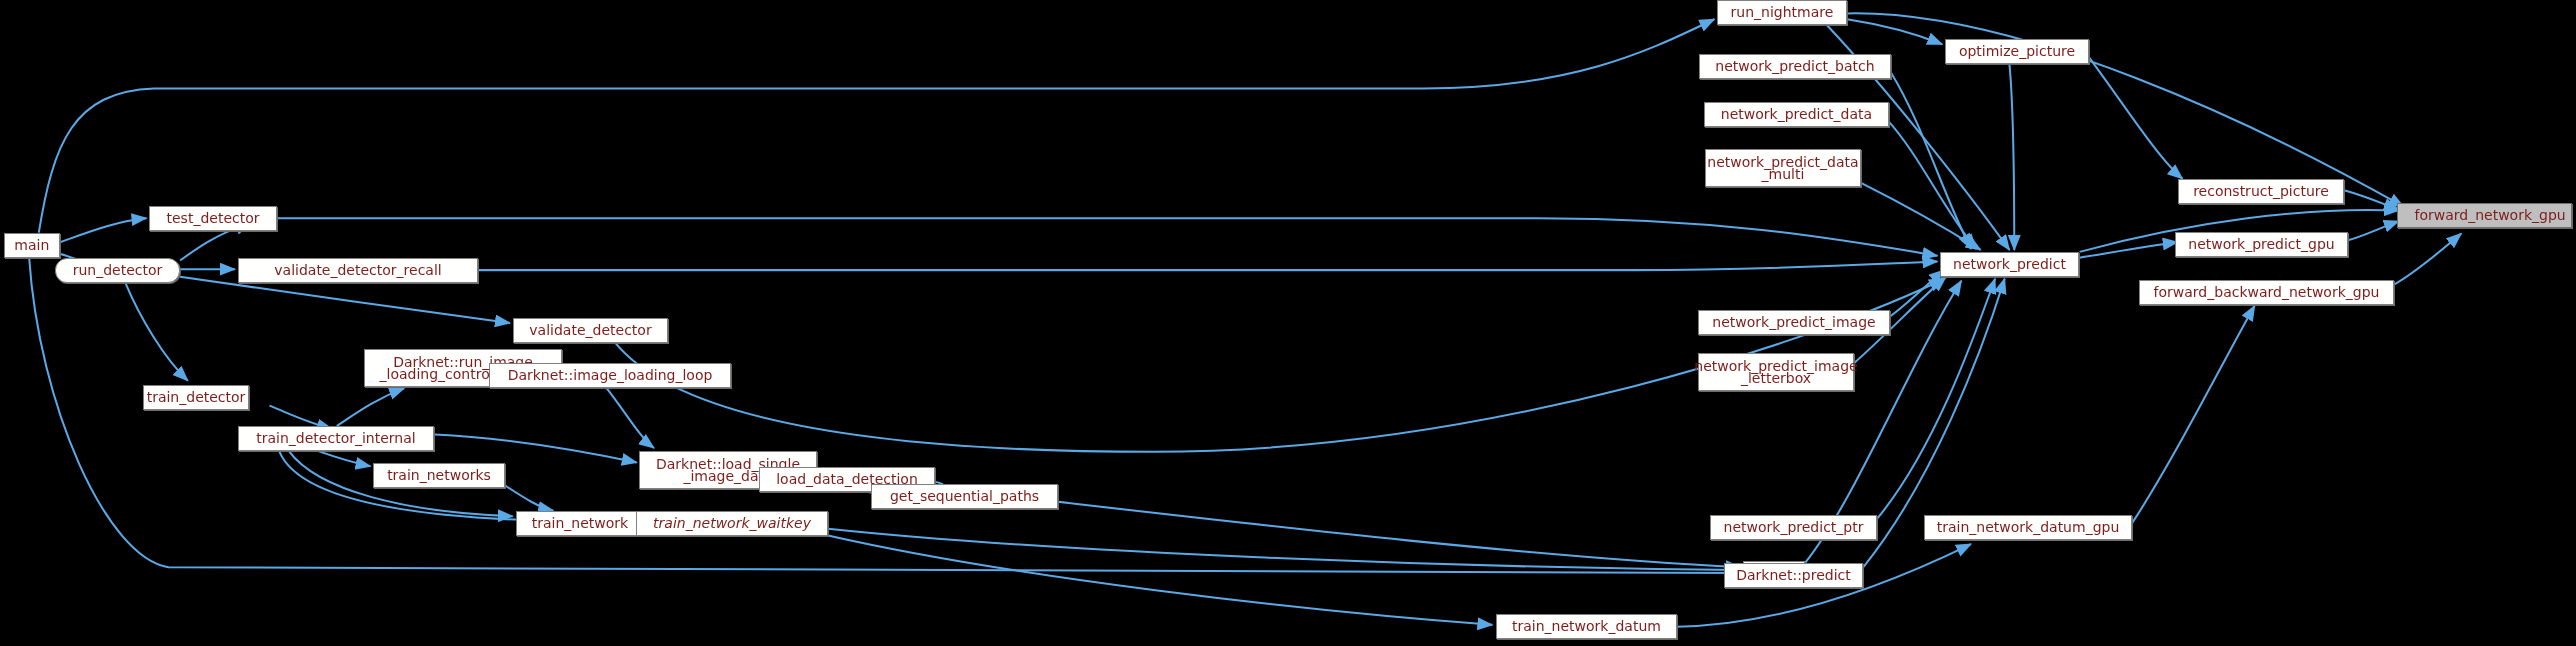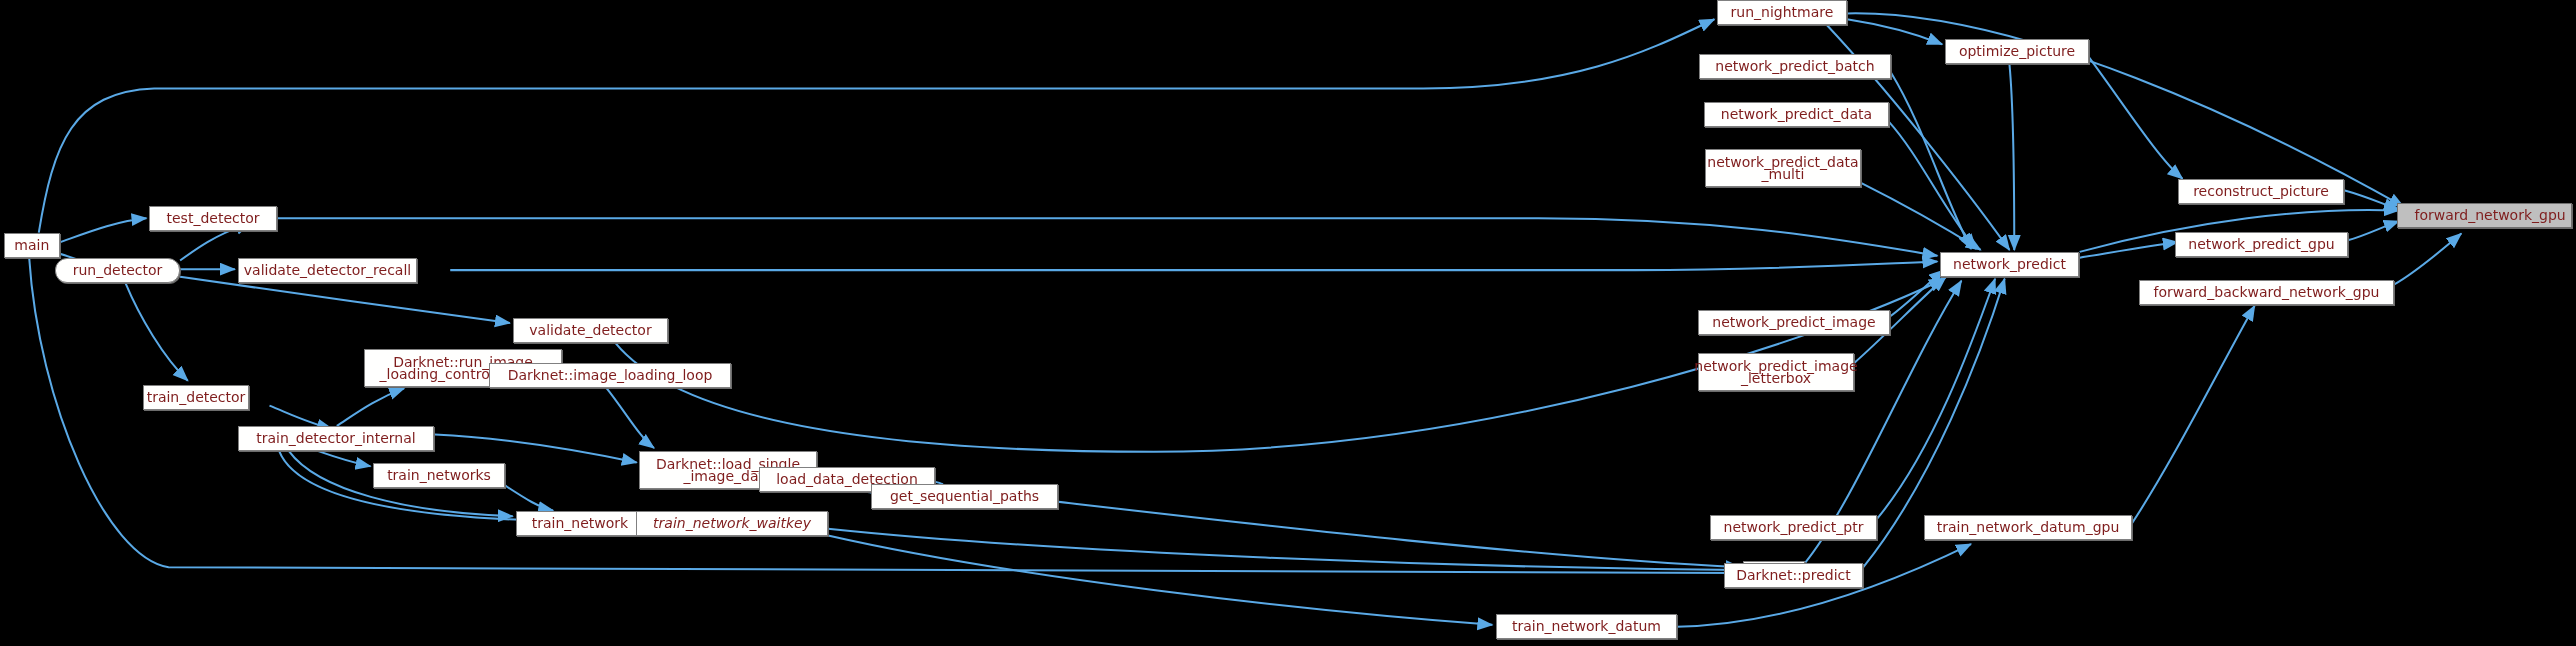--- a/index.html
+++ b/index.html
@@ -68,21 +68,21 @@
         <path d="M2438,198 C2460,204 2478,212 2495,218" fill="none" stroke="#5aa9e6" stroke-width="2.1" marker-end="url(#arw)"></path>
         <path d="M2442,250 C2460,245 2478,236 2495,230" fill="none" stroke="#5aa9e6" stroke-width="2.1" marker-end="url(#arw)"></path>
         <path d="M2490,296 C2510,285 2540,260 2560,243" fill="none" stroke="#5aa9e6" stroke-width="2.1" marker-end="url(#arw)"></path>
         <path d="M2217,545 C2260,480 2310,380 2345,318" fill="none" stroke="#5aa9e6" stroke-width="2.1" marker-end="url(#arw)"></path>
       </g>
   </svg>
   <div id="node-layer">
       <div class="node" style="left: 3.8px; top: 233px; width: 56px; height: 25px;"><span>main</span></div>
       <div class="node" style="left: 55px; top: 258px; width: 125px; height: 25px; border-radius: 12px;"><span>run_detector</span></div>
       <div class="node" style="left: 149px; top: 206px; width: 128px; height: 25px;"><span>test_detector</span></div>
-      <div class="node" style="left: 238px; top: 258px; width: 179px; height: 25px;"><span>validate_detector_recall</span></div>
+      <div class="node" style="left: 238px; top: 258px; width: 240px; height: 25px;"><span>validate_detector_recall</span></div>
       <div class="node" style="left: 143px; top: 385px; width: 106px; height: 25px;"><span>train_detector</span></div>
       <div class="node" style="left: 238px; top: 426px; width: 196px; height: 25px;"><span>train_detector_internal</span></div>
       <div class="node" style="left: 513px; top: 318px; width: 155px; height: 25px;"><span>validate_detector</span></div>
       <div class="node" style="left: 364px; top: 349px; width: 198px; height: 38px;"><span>Darknet::run_image
 _loading_control_thread</span></div>
       <div class="node" style="left: 489px; top: 363px; width: 242px; height: 25px;"><span>Darknet::image_loading_loop</span></div>
       <div class="node" style="left: 373px; top: 463px; width: 132px; height: 25px;"><span>train_networks</span></div>
       <div class="node" style="left: 639px; top: 451px; width: 178px; height: 38px;"><span>Darknet::load_single
 _image_data</span></div>
       <div class="node" style="left: 516px; top: 511px; width: 128px; height: 25px;"><span>train_network</span></div>

